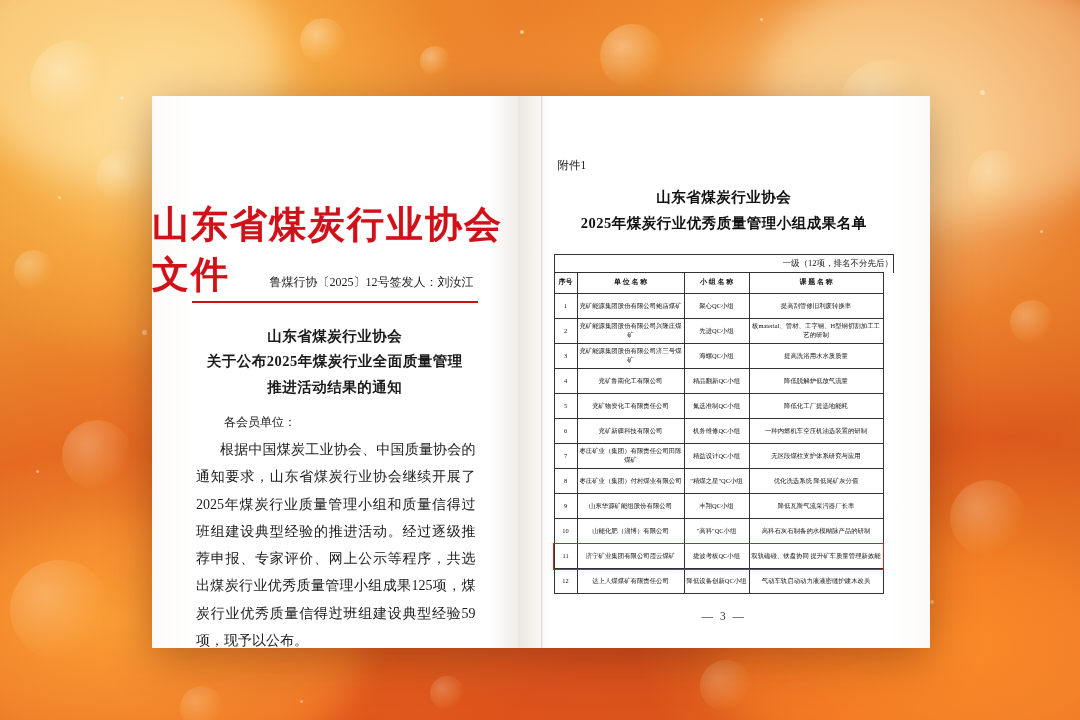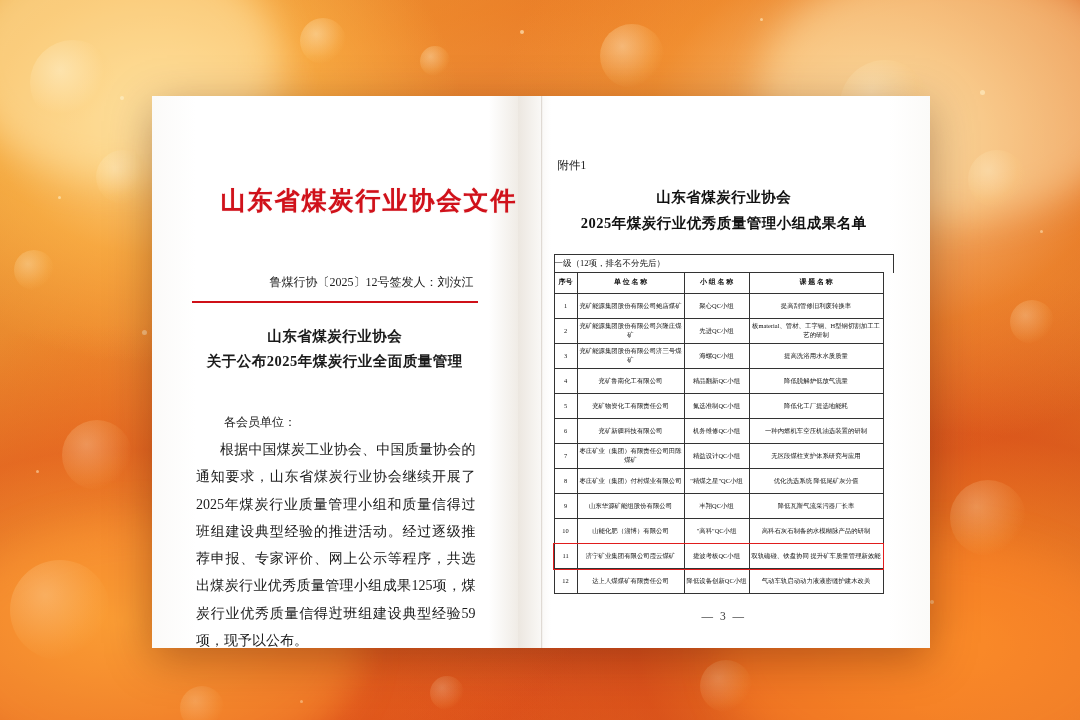--- a/index.html
+++ b/index.html
@@ -76,25 +76,25 @@
     width: 2px;
     height: 100%;
     background: linear-gradient(to right, rgba(120,95,70,0.28), rgba(255,255,255,0.9));
     pointer-events: none;
   }
 
   
   .doc-head {
     position: absolute;
     left: 0; right: 0;
-    top: 88px;
-    text-align: right;
+    top: 104px;
+    text-align: left;
     color: #d0111a;
     font-weight: bold;
-    font-size: 25px;
+    font-size: 37px;
     letter-spacing: 2px;
     font-family: "Liberation Serif", "DejaVu Serif", serif;
     text-shadow: 0 0 1px rgba(200,10,15,0.35);
   }
   .doc-meta {
     position: absolute;
     left: 44px; right: 44px;
     top: 178px;
     display: flex;
     justify-content: flex-end;
@@ -173,21 +173,21 @@
     font-size: 14.5px;
     font-weight: bold;
     color: #111;
     line-height: 1.8;
     letter-spacing: 0.5px;
   }
   .grade-bar {
     position: absolute;
     left: 36px; right: 36px;
     top: 158px;
-    text-align: left;
+    text-align: right;
     font-size: 8.5px;
     color: #111;
     border: 1px solid #333;
     border-bottom: none;
     padding: 3px 0;
     box-sizing: border-box;
   }
   table.results {
     position: absolute;
     left: 36px;
@@ -277,20 +277,21 @@
     <div class="page left">
       <div class="doc-head">山东省煤炭行业协会文件</div>
       <div class="doc-meta">
         <span>鲁煤行协〔2025〕12号</span>
         <span>签发人：刘汝江</span>
       </div>
       <div class="red-rule"></div>
       <div class="doc-title">
         <div>山东省煤炭行业协会</div>
         <div>关于公布2025年煤炭行业全面质量管理</div>
+        <div>推进活动结果的通知</div>
       </div>
       <div class="doc-salute">各会员单位：</div>
       <div class="doc-body">根据中国煤炭工业协会、中国质量协会的通知要求，山东省煤炭行业协会继续开展了2025年煤炭行业质量管理小组和质量信得过班组建设典型经验的推进活动。经过逐级推荐申报、专家评价、网上公示等程序，共选出煤炭行业优秀质量管理小组成果125项，煤炭行业优秀质量信得过班组建设典型经验59项，现予以公布。</div>
       <div class="page-num">— 1 —</div>
     </div>
 
     <div class="page right">
       <div class="attach-label">附件1</div>
       <div class="list-title">
         <div>山东省煤炭行业协会</div>

